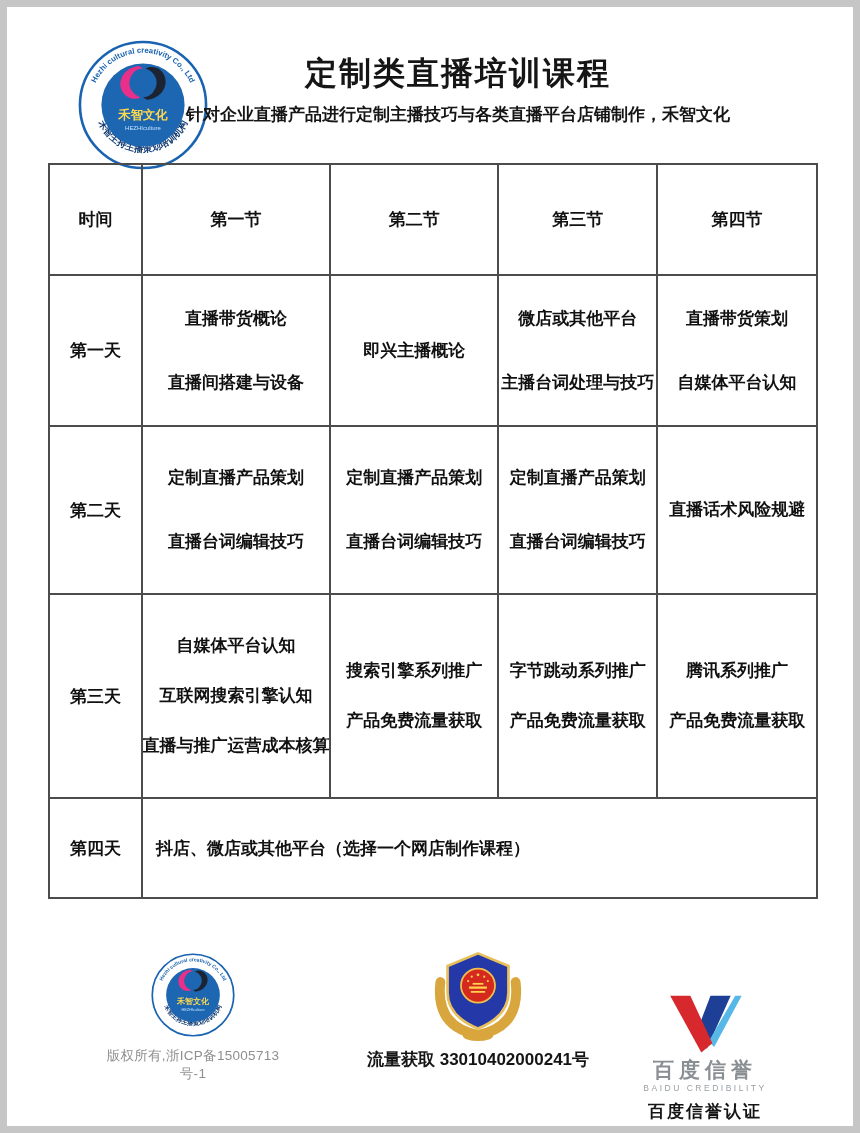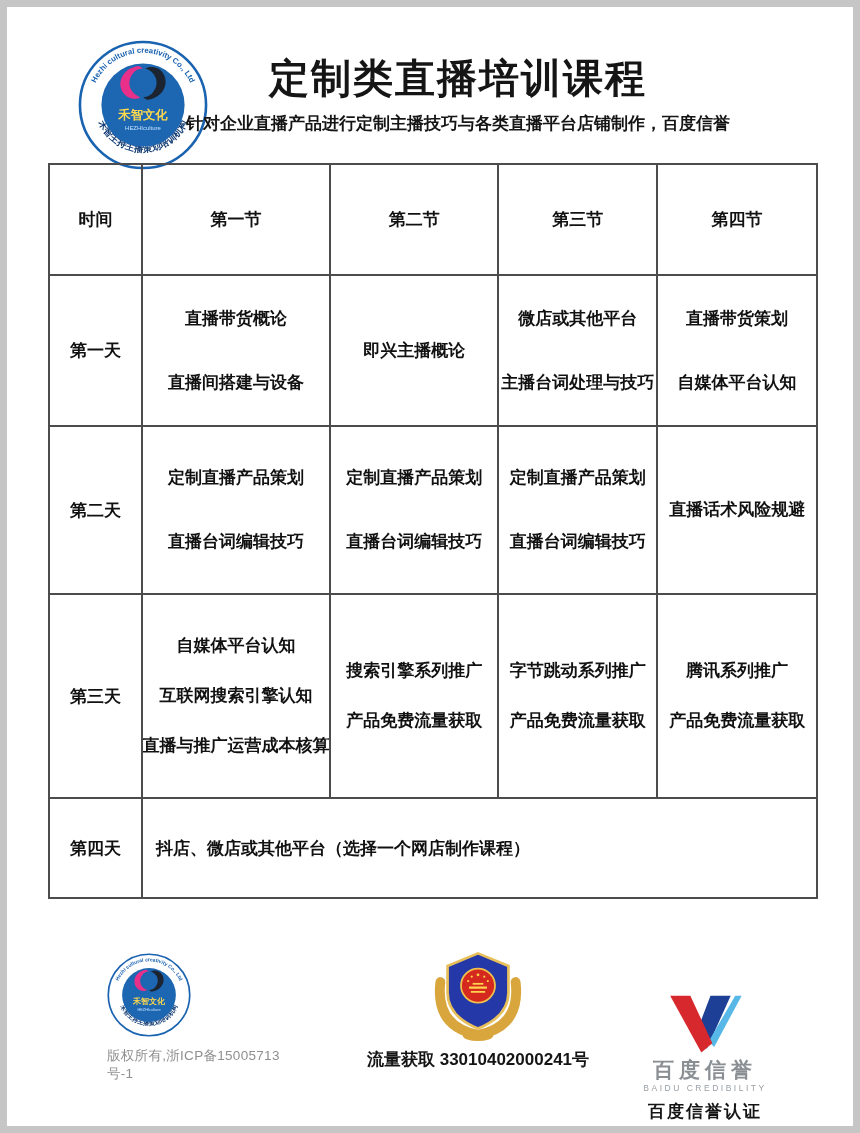--- a/index.html
+++ b/index.html
@@ -15,21 +15,21 @@
     border:7px solid #c6c6c6;
     pointer-events:none; z-index:50;
   }
   
   .header-logo { position:absolute; left:78px; top:40px; width:130px; height:130px; }
   .header-text {
     position:absolute; left:0; top:56px; width:100%;
     box-sizing:border-box; padding-left:56px; text-align:center;
   }
   .page-title {
-    font-size:40px; font-weight:bold; letter-spacing:2px; color:#151515;
+    font-size:32px; font-weight:bold; letter-spacing:2px; color:#151515;
     line-height:1.1;
   }
   .page-subtitle {
     margin-top:12px; font-size:17px; font-weight:bold; color:#151515;
   }
   
   table.course-table {
     position:absolute; left:48px; top:163px; width:770px;
     border-collapse:collapse; table-layout:fixed;
   }
@@ -47,21 +47,21 @@
   .cell {
     display:flex; flex-direction:column;
     justify-content:center; align-items:center;
   }
   .row-d1 .cell, .row-d2 .cell { gap:42px; }
   .row-d3 .cell { gap:28px; }
   .cell .line { line-height:22px; white-space:nowrap; }
   td.merged-cell { text-align:left; padding-left:13px; }
   
   .footer-left {
-    position:absolute; left:100px; top:953px; width:186px; margin-left:7px;
+    position:absolute; left:100px; top:953px; width:186px; text-align:center;
   }
   .footer-left .logo-small { width:84px; height:84px; }
   .copyright-text {
     margin-top:6px; font-size:13.5px; color:#8f8f8f; letter-spacing:0.3px;
   }
   .footer-center {
     position:absolute; left:350px; top:948px; width:256px; text-align:center;
   }
   .police-record-text { margin-top:2px; font-size:17px; font-weight:bold; color:#151515; }
   .footer-right {
@@ -102,21 +102,21 @@
 </svg>
 
 <div class="page-frame"></div>
 
 <svg class="header-logo" viewBox="0 0 100 100">
   <use href="#hezhi-logo-def"></use>
 </svg>
 
 <div class="header-text">
   <div class="page-title">定制类直播培训课程</div>
-  <div class="page-subtitle">针对企业直播产品进行定制主播技巧与各类直播平台店铺制作，百度信誉</div>
+  <div class="page-subtitle">针对企业直播产品进行定制主播技巧与各类直播平台店铺制作，禾智文化</div>
 </div>
 
 <table class="course-table">
   <colgroup>
     <col style="width:12.1%">
       <col style="width:24.5%">
       <col style="width:21.9%">
     <col style="width:20.7%">
       <col style="width:20.8%">
   </colgroup>

